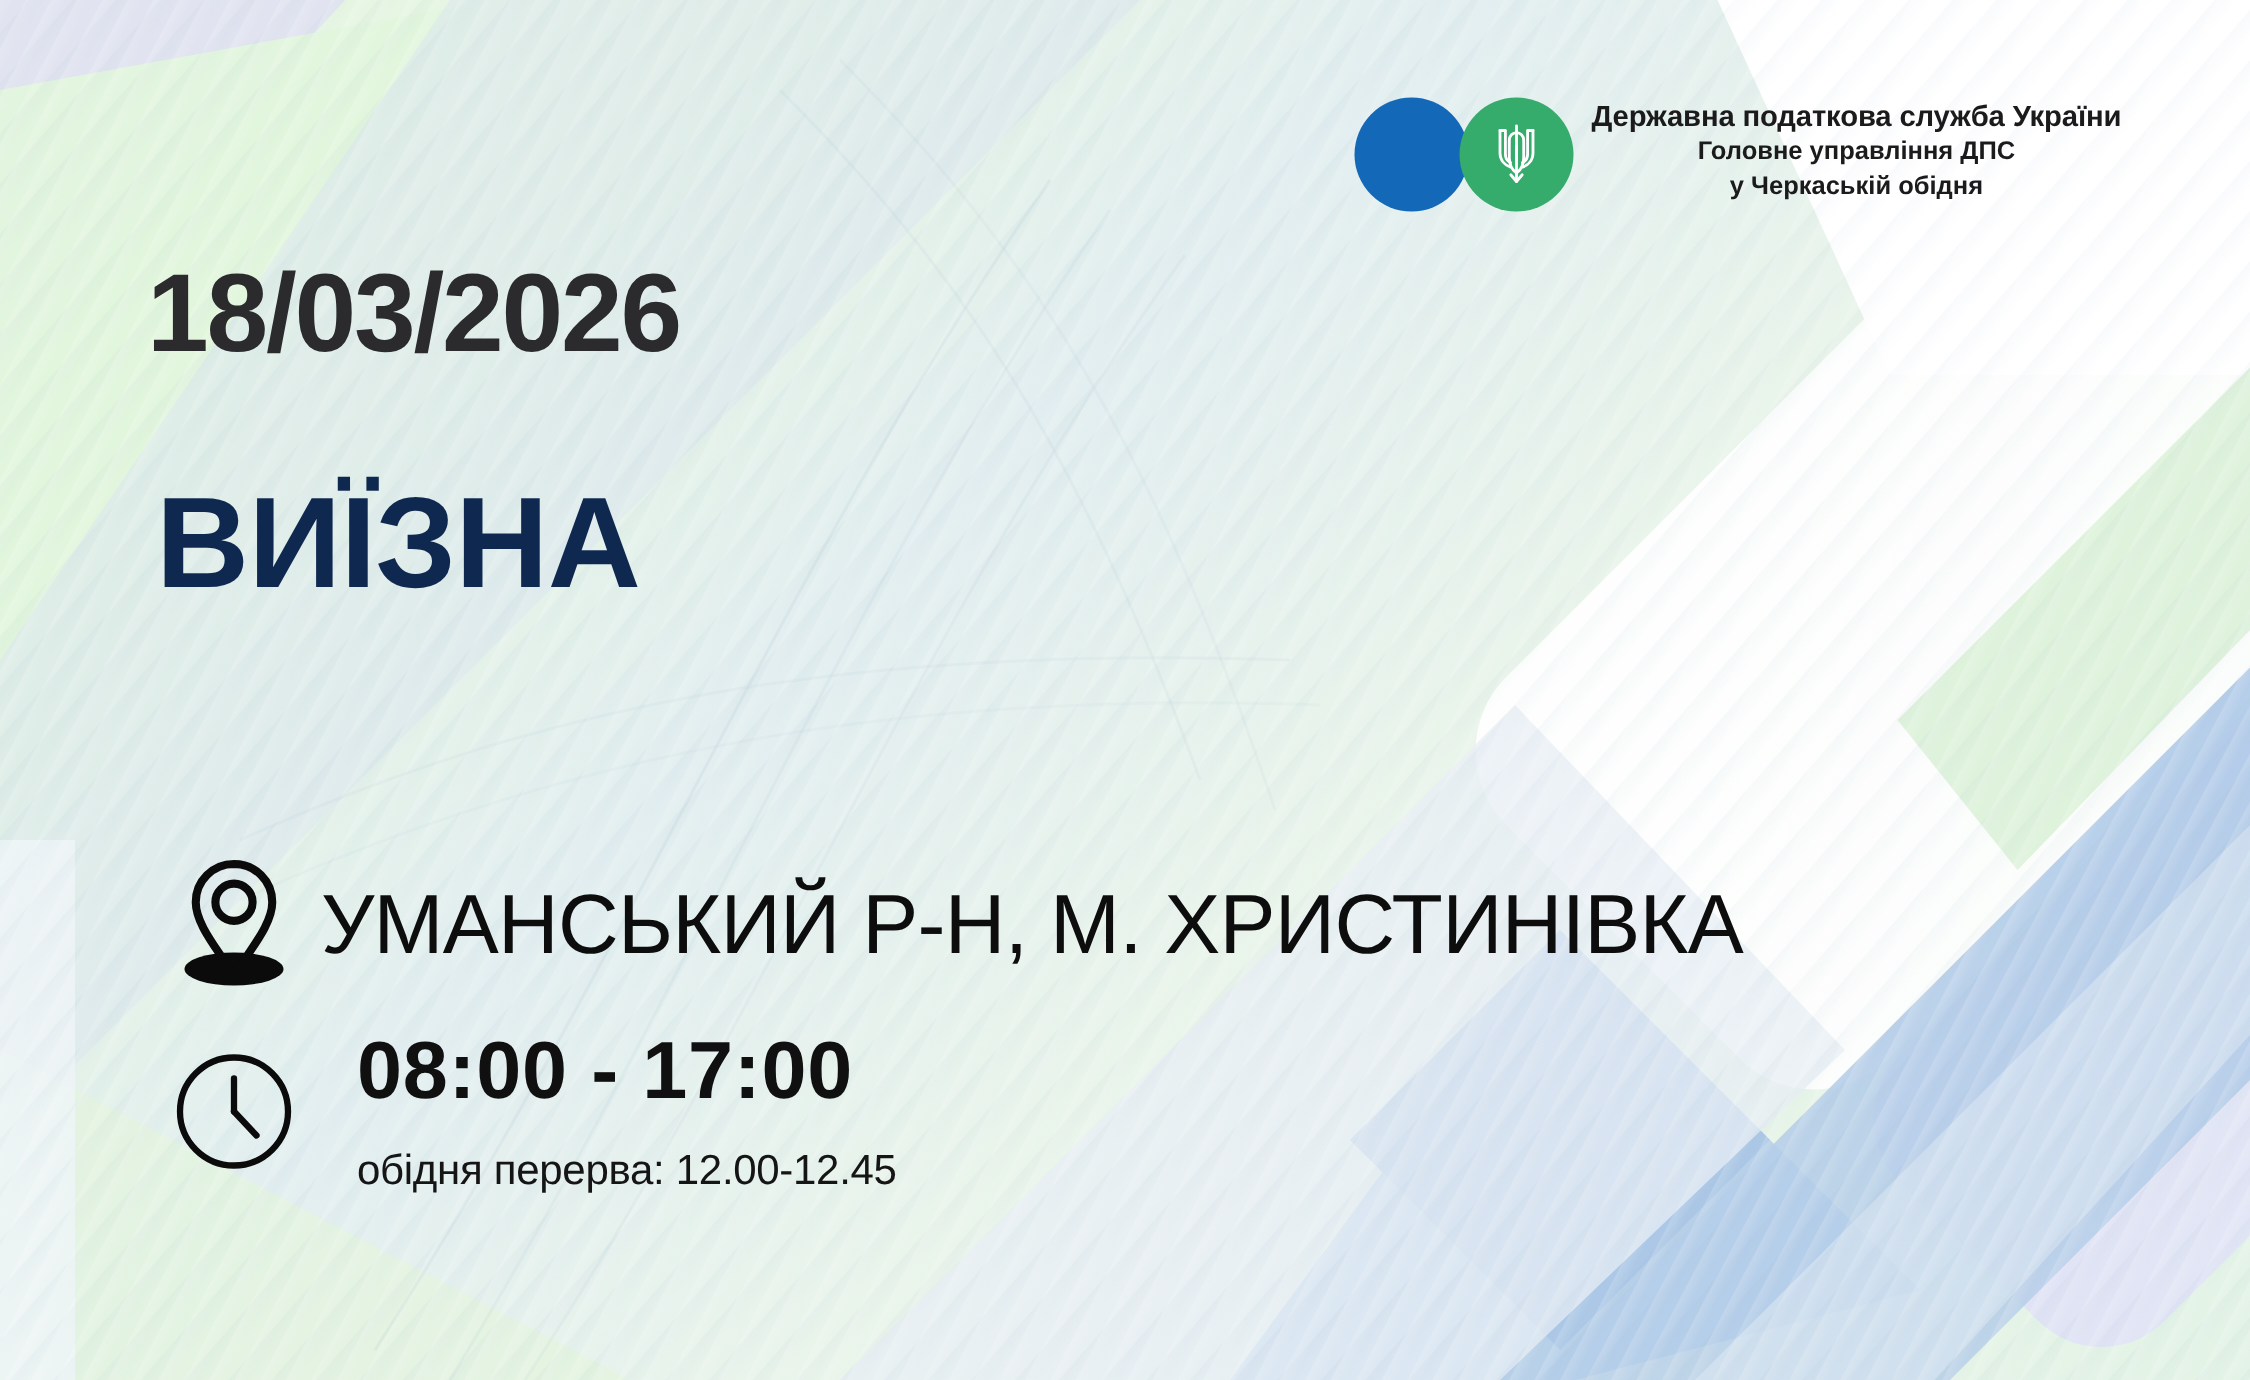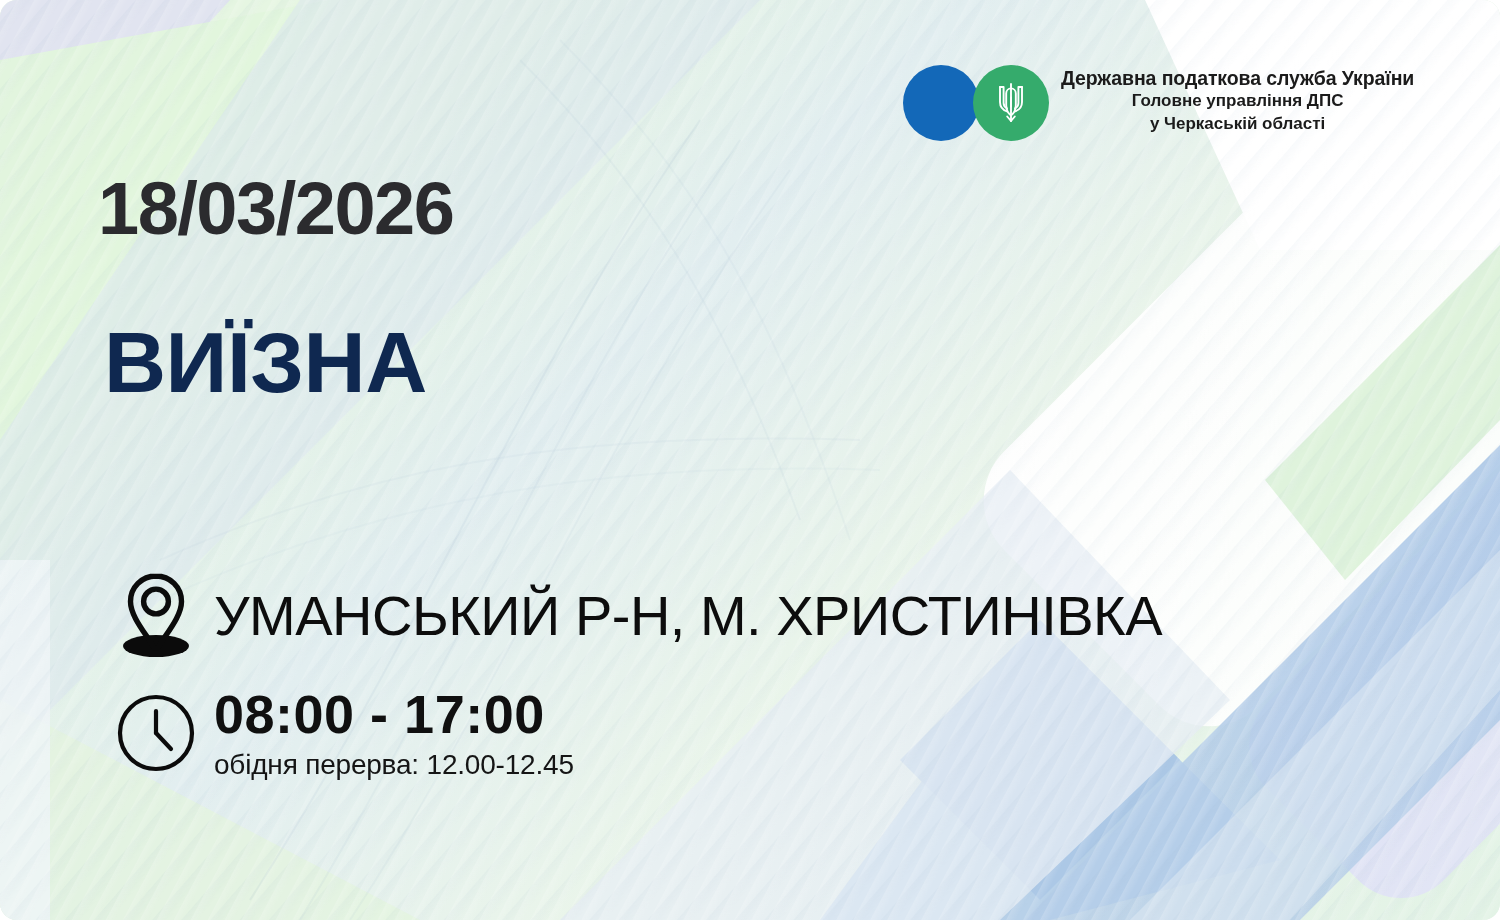--- a/index.html
+++ b/index.html
@@ -8,21 +8,20 @@
     padding: 0;
     background: #ffffff;
   }
   #poster {
     position: relative;
     width: 1500px;
     height: 920px;
     overflow: hidden;
     background: #e9f4ec;
     font-family: "Liberation Sans", "DejaVu Sans", sans-serif;
-    border-radius: 17px;
     -webkit-font-smoothing: antialiased;
   }
 
   
   .bg-layer {
     position: absolute;
     inset: 0;
     overflow: hidden;
     pointer-events: none;
   }
@@ -138,21 +137,21 @@
     text-align: right;
   }
   .headline span { display: block; }
 
   .info-row {
     position: absolute;
     display: flex;
     align-items: center;
   }
   .row-place { left: 112px; top: 572px; }
-  .row-time  { left: 112px; top: 686px; }
+  .row-time  { left: 112px; top: 686px; gap: 24px; }
 
   .icon-box {
     width: 88px;
     flex: 0 0 auto;
     display: flex;
     align-items: center;
     justify-content: center;
   }
   .place-text {
     font-size: 56px;
@@ -165,21 +164,21 @@
   .time-stack { margin-left: 14px; }
   .time-text {
     font-size: 54px;
     font-weight: bold;
     color: #101010;
     letter-spacing: 0.5px;
     line-height: 1.05;
     white-space: nowrap;
   }
   .lunch-text {
-    margin-top: 6px;
+    margin-top: 21px;
     font-size: 28px;
     font-weight: normal;
     color: #151515;
     letter-spacing: -0.2px;
     white-space: nowrap;
   }
 </style>
 </head>
 <body>
 
@@ -273,21 +272,21 @@
             <path d="M12.2 12.5 C12.2 9.5 14.4 7.4 17 7.4 C19.6 7.4 21.8 9.5 21.8 12.5 L21.8 24 C21.8 29 19.8 32.4 17 34.4 C14.2 32.4 12.2 29 12.2 24 Z"></path>
             <path d="M17 16.5 L17 25.5"></path>
           </g>
         </svg>
       </div>
     </div>
     <div class="logo-text">
       <div class="logo-line-1">Державна податкова служба України</div>
       <div class="logo-line-2">
         <div>Головне управління ДПС</div>
-        <div>у Черкаській області</div>
+        <div>у Черкаській обідня</div>
       </div>
     </div>
   </div>
 
   <div class="content">
 
     <div class="date">18/03/2026</div>
 
     <div class="headline">
       <span>ВИЇЗНА</span>

